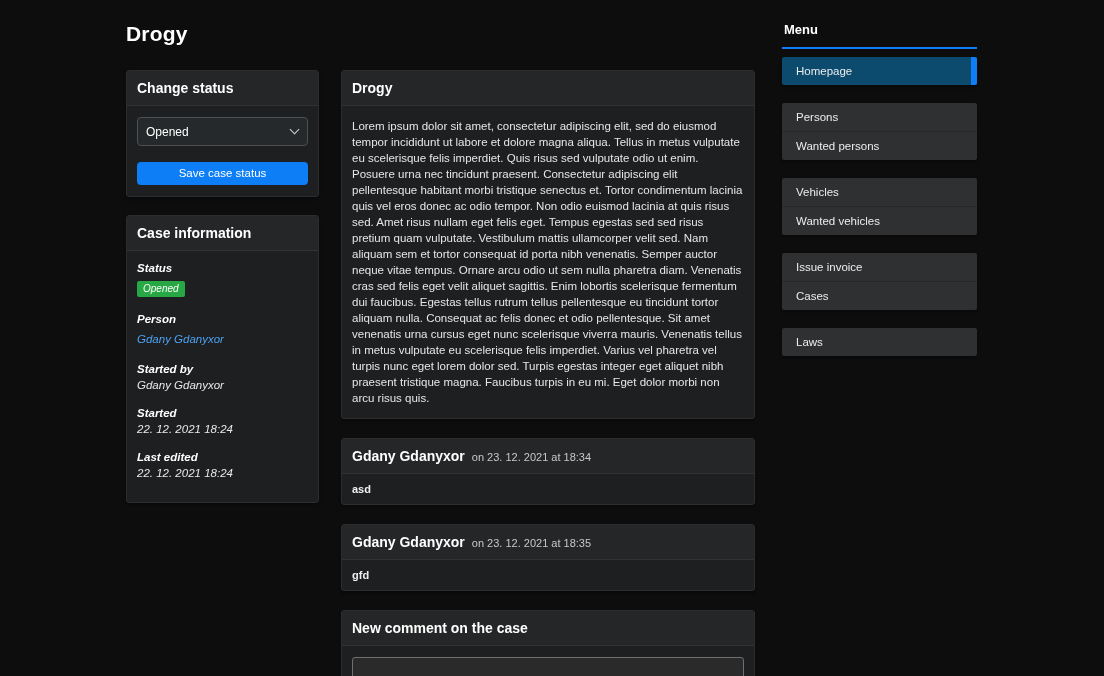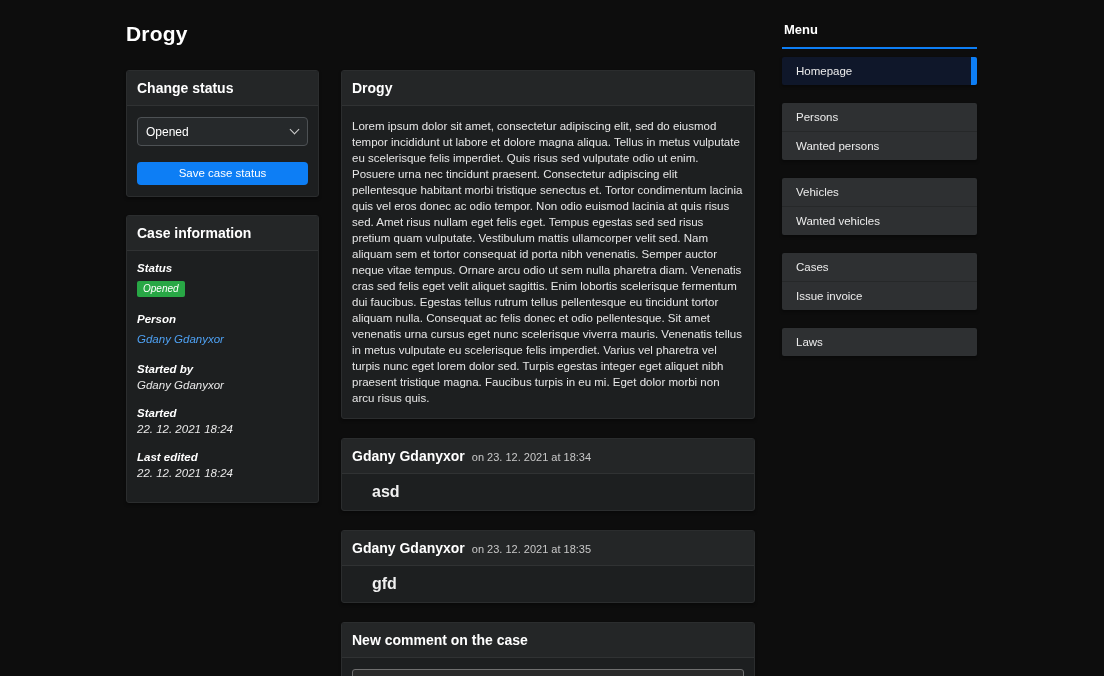--- a/index.html
+++ b/index.html
@@ -57,42 +57,42 @@
   }
   .link { color:var(--link-blue,#4ea1f3); font-size:11.5px; text-decoration:none; cursor:pointer; }
 
   
   .case-description { font-size:11.5px; line-height:16px; color:#e6e6e6; padding:12px 10px; }
 
   
   .comment-header { display:flex; align-items:baseline; gap:7px; }
   .comment-author { font-size:14px; font-weight:700; }
   .comment-meta { font-size:11px; font-weight:400; color:#c8c8c8; }
-  .comment-body { font-size:16px; font-weight:700; color:#f0f0f0; padding:9px 10px;margin-left:20px; }
+  .comment-body { font-size:11px; font-weight:700; color:#f0f0f0; padding:9px 10px; }
 
   
   .comment-textarea {
     display:block; width:100%; height:140px; resize:vertical;
     background:#2a2a2a; border:1px solid #6f6f6f; border-radius:3px;
     color:#fff; font-family:"Liberation Sans", sans-serif; font-size:12px; padding:6px;
   }
 
   
   .menu-title {
     font-size:13px; font-weight:700; padding:6px 2px 10px;
     border-bottom:2px solid var(--accent,#0d7ef5); margin-bottom:8px;
   }
   .menu-group { margin-bottom:18px; box-shadow:0 2px 3px rgba(0,0,0,.35); border-radius:2px; overflow:hidden; }
   .menu-item {
     background:#2e3032; color:#ececec; font-size:11.5px;
     padding:8px 14px; border-bottom:1px solid #262829; cursor:pointer;
   }
   .menu-item:last-child { border-bottom:none; }
   .menu-item.active {
-    background:#0f172a; border-right:6px solid var(--accent,#0d7ef5); font-weight:400;
+    background:#0c4a6e; border-right:6px solid var(--accent,#0d7ef5); font-weight:400;
   }
 </style>
 </head>
 <body>
 
 <div class="page">
 
   <div class="main-area">
     <h1 class="page-title">Drogy</h1>
 
@@ -191,22 +191,22 @@
       <div class="menu-item">Persons</div>
       <div class="menu-item">Wanted persons</div>
     </div>
 
     <div class="menu-group">
       <div class="menu-item">Vehicles</div>
       <div class="menu-item">Wanted vehicles</div>
     </div>
 
     <div class="menu-group">
+      <div class="menu-item">Issue invoice</div>
       <div class="menu-item">Cases</div>
-      <div class="menu-item">Issue invoice</div>
     </div>
 
     <div class="menu-group">
       <div class="menu-item">Laws</div>
     </div>
   </div>
 
 </div>
 
 </body></html>

